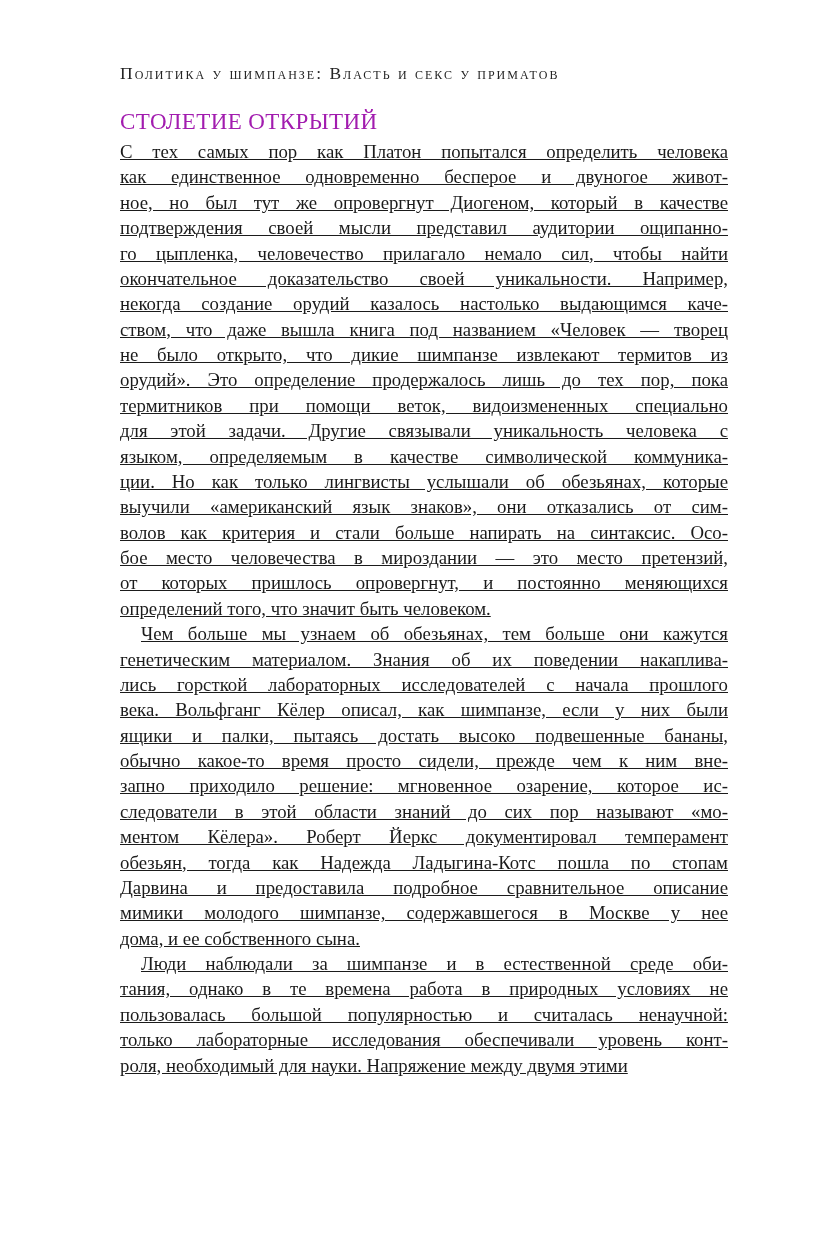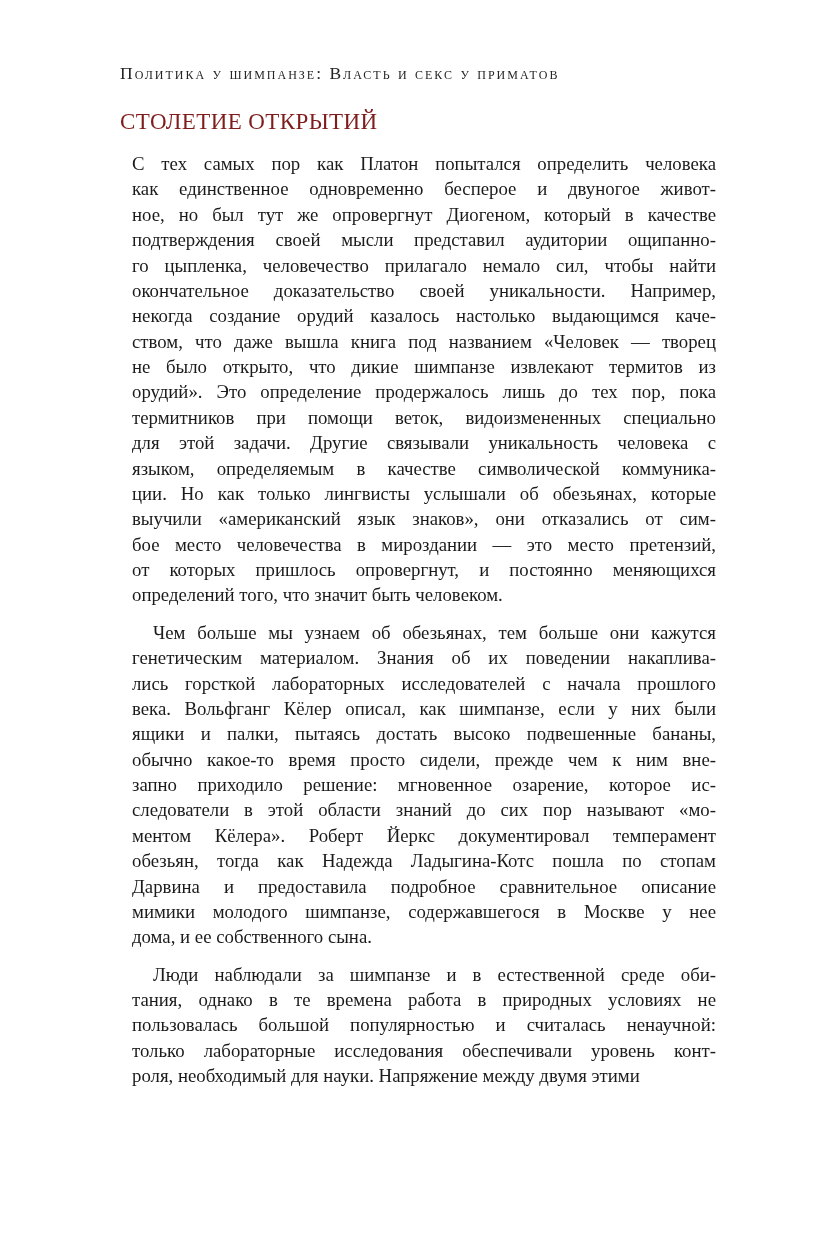--- a/index.html
+++ b/index.html
@@ -25,32 +25,32 @@
     letter-spacing: 2px;
     color: #242424;
     white-space: nowrap;
   }
   .section-title {
     position: absolute;
     left: 120px;
     top: 109px;
     font-size: 23px;
     letter-spacing: 0.4px;
-    color: #7f1d1d;
+    color: #a21caf;
     white-space: nowrap;
   }
   .body-text {
     position: absolute;
     left: 120px;
     top: 139px;
     width: 608px;
     font-size: 18.8px;
     line-height: 25.38px;
   }
-  .para { margin: 12px; padding: 0; }
+  .para { margin: 0; padding: 0; text-decoration: underline; }
   .line {
     text-align: justify;
     text-align-last: justify;
   }
   .line.para-last {
     text-align-last: left;
   }
   .para.indented .line:first-child {
     text-indent: 21px;
   }
@@ -80,20 +80,21 @@
         <div class="line">окончательное доказательство своей уникальности. Например,</div>
         <div class="line">некогда создание орудий казалось настолько выдающимся каче-</div>
         <div class="line">ством, что даже вышла книга под названием «Человек — творец</div>
         <div class="line">не было открыто, что дикие шимпанзе извлекают термитов из</div>
         <div class="line">орудий». Это определение продержалось лишь до тех пор, пока</div>
         <div class="line">термитников при помощи веток, видоизмененных специально</div>
         <div class="line">для этой задачи. Другие связывали уникальность человека с</div>
         <div class="line">языком, определяемым в качестве символической коммуника-</div>
         <div class="line">ции. Но как только лингвисты услышали об обезьянах, которые</div>
         <div class="line">выучили «американский язык знаков», они отказались от сим-</div>
+        <div class="line">волов как критерия и стали больше напирать на синтаксис. Осо-</div>
         <div class="line">бое место человечества в мироздании — это место претензий,</div>
         <div class="line">от которых пришлось опровергнут, и постоянно меняющихся</div>
         <div class="line para-last">определений того, что значит быть человеком.</div>
       </div>
       <div class="para indented">
         <div class="line">Чем больше мы узнаем об обезьянах, тем больше они кажутся</div>
         <div class="line">генетическим материалом. Знания об их поведении накаплива-</div>
         <div class="line">лись горсткой лабораторных исследователей с начала прошлого</div>
         <div class="line">века. Вольфганг Кёлер описал, как шимпанзе, если у них были</div>
         <div class="line">ящики и палки, пытаясь достать высоко подвешенные бананы,</div>

